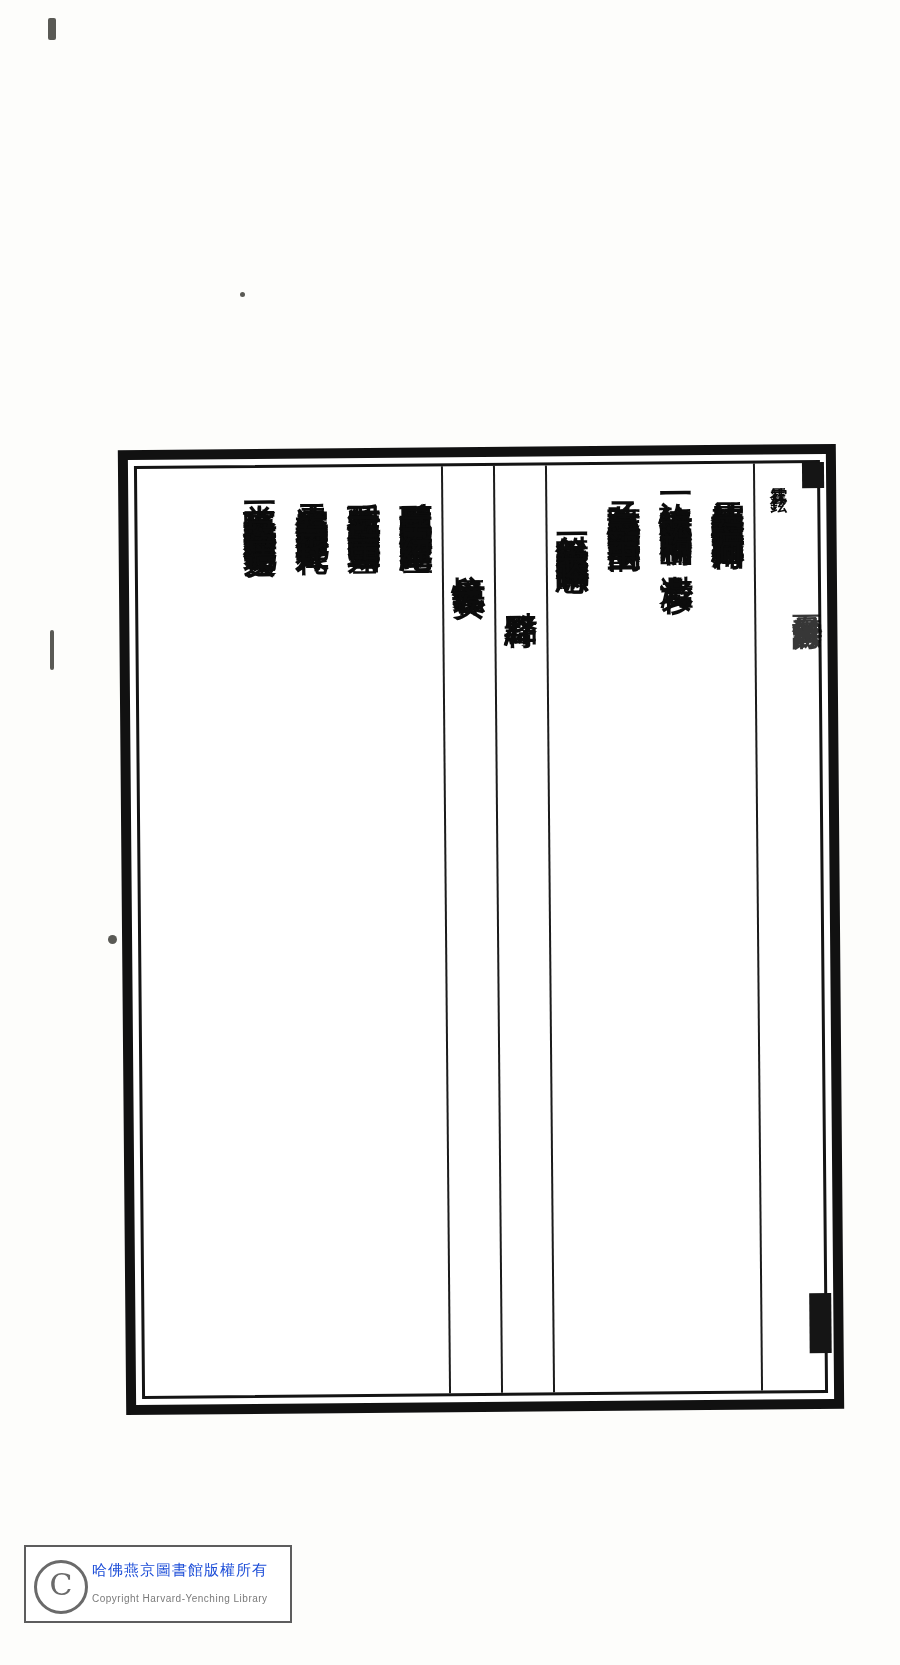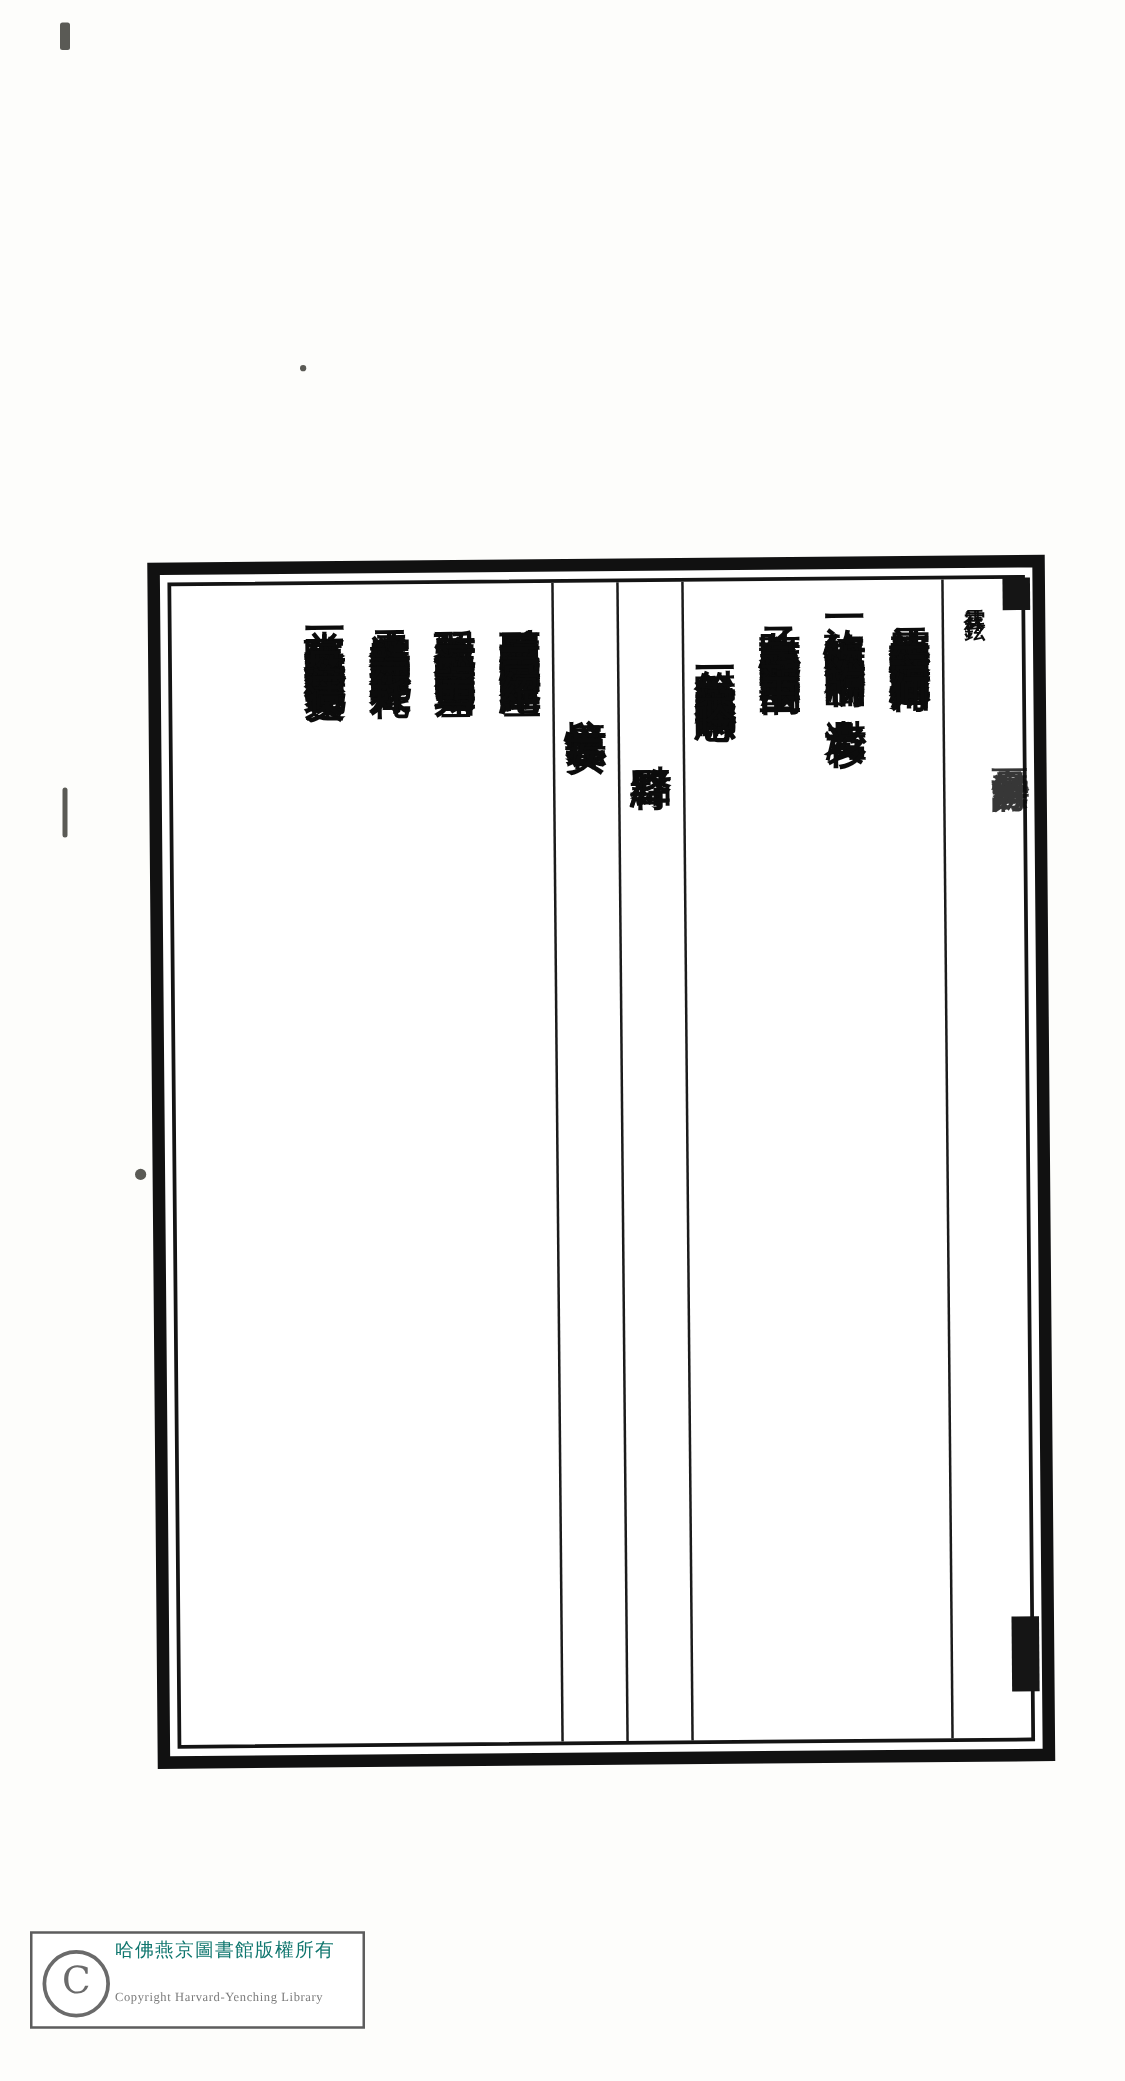--- a/index.html
+++ b/index.html
@@ -142,34 +142,34 @@
     border-radius: 50%;
     color: #6a6a6a;
     font-family: "DejaVu Serif", serif;
     font-size: 30px;
     line-height: 44px;
     text-align: center;
   }
   .stamp .cn {
     position: absolute;
     left: 66px;
-    top: 4px;
+    top: 14px;
     font-size: 15px;
     letter-spacing: 1px;
-    color: #0f766e;
+    color: #1d4ed8;
     font-family: "DejaVu Sans", sans-serif;
   }
   .stamp .en {
     position: absolute;
     left: 66px;
     top: 46px;
     font-size: 10px;
     letter-spacing: 0.5px;
     color: #7a7a7a;
-    font-family: Liberation Serif, serif;
+    font-family: Liberation Sans, sans-serif;
   }
 </style>
 </head>
 <body>
 
 <div class="scan">
 
   <div class="speck" style="left:48px;top:18px;width:8px;height:22px;border-radius:2px;"></div>
   <div class="speck" style="left:240px;top:292px;width:5px;height:5px;"></div>
   <div class="speck" style="left:50px;top:630px;width:4px;height:40px;border-radius:2px;"></div>

